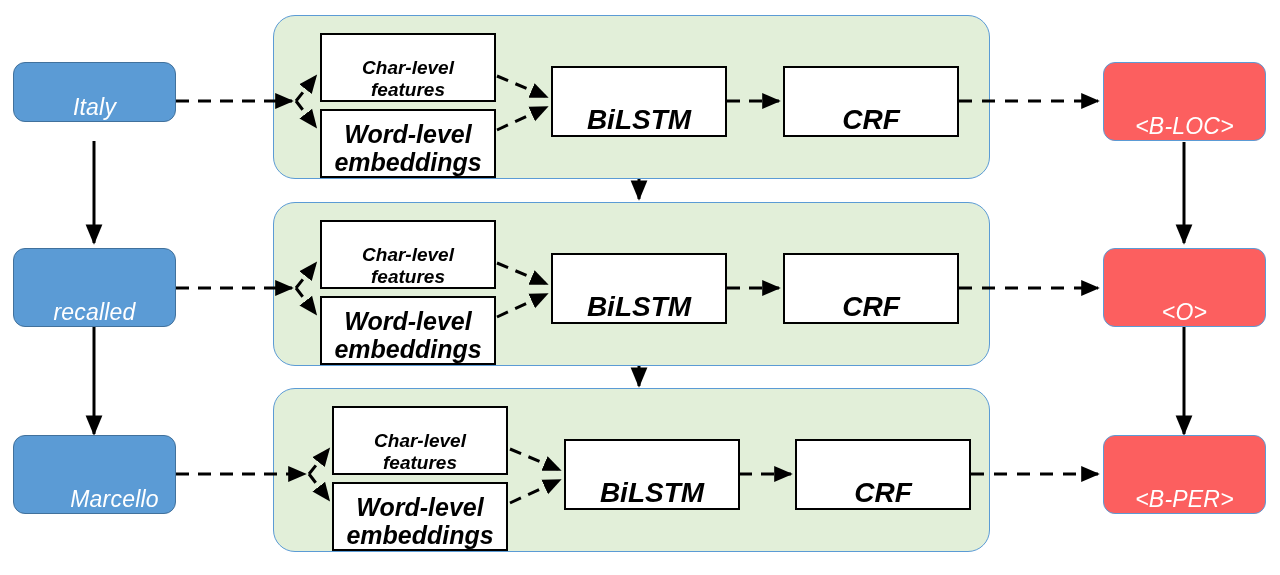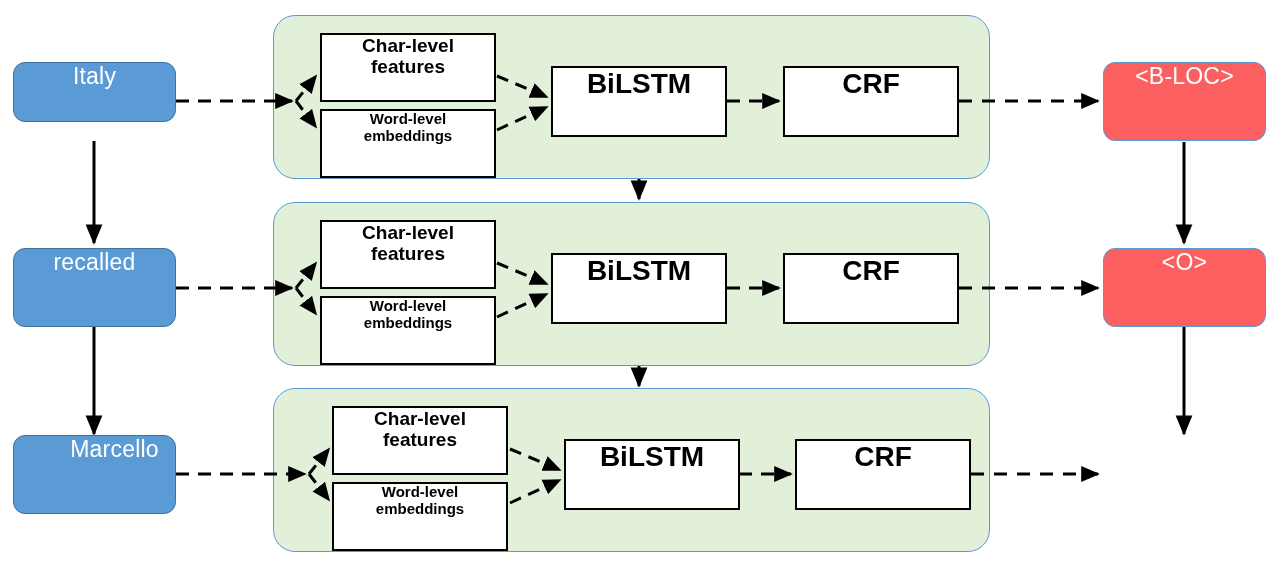--- a/index.html
+++ b/index.html
@@ -2,34 +2,34 @@
 <html><head>
 <meta charset="utf-8">
 <style>
   html,body{margin:0;padding:0;background:#ffffff;}
   body{width:1280px;height:575px;overflow:hidden;
        font-family:"Liberation Sans",sans-serif;}
   #stage{position:relative;width:1280px;height:575px;background:#fff;}
 
   svg.layer{position:absolute;left:0;top:0;width:1280px;height:575px;pointer-events:none;}
 
-  .node{position:absolute;box-sizing:border-box;display:flex;align-items:flex-start;
-        justify-content:center;text-align:center;}
+  .node{position:absolute;box-sizing:border-box;display:flex;align-items:flex-end;
+        justify-content:center;text-align:center;font-style:italic;}
 
   .token{background:#5B9BD5;border:1.3px solid #41719C;border-radius:12px;
          color:#ffffff;font-size:23px;font-weight:400;letter-spacing:.2px;}
 
   .tag{background:#FC5F5F;border:1.4px solid #5B9BD5;border-radius:12px;
        color:#ffffff;font-size:23px;font-weight:400;letter-spacing:.2px;}
 
   .panel{background:#E2EFD9;border:1.5px solid #5B9BD5;border-radius:22px;}
 
   .wbox{background:#ffffff;border:2.6px solid #000000;color:#000000;
         font-size:19px;font-weight:bold;line-height:1.12;}
-  .wbox.small{font-size:15px;}
+  .wbox.small{font-size:25px;}
   .wbox.mid{font-size:28px;}
 </style>
 </head>
 <body>
 
 <div id="stage">
 
   <div class="node panel" style="left:273px;top:15px;width:717px;height:164px;"></div>
   <div class="node panel" style="left:273px;top:202px;width:717px;height:164px;"></div>
   <div class="node panel" style="left:273px;top:388px;width:717px;height:164px;"></div>
@@ -166,14 +166,17 @@
   </div>
 
   <div class="node wbox mid" style="left:564px;top:439px;width:176px;height:71px;">
     <span>BiLSTM</span>
   </div>
 
   <div class="node wbox mid" style="left:795px;top:439px;width:176px;height:71px;">
     <span>CRF</span>
   </div>
 
+  <div class="node tag" style="left:1103px;top:435px;width:163px;height:79px;">
+    <span>&lt;B-PER&gt;</span>
+  </div>
 
 </div>
 
 </body></html>

